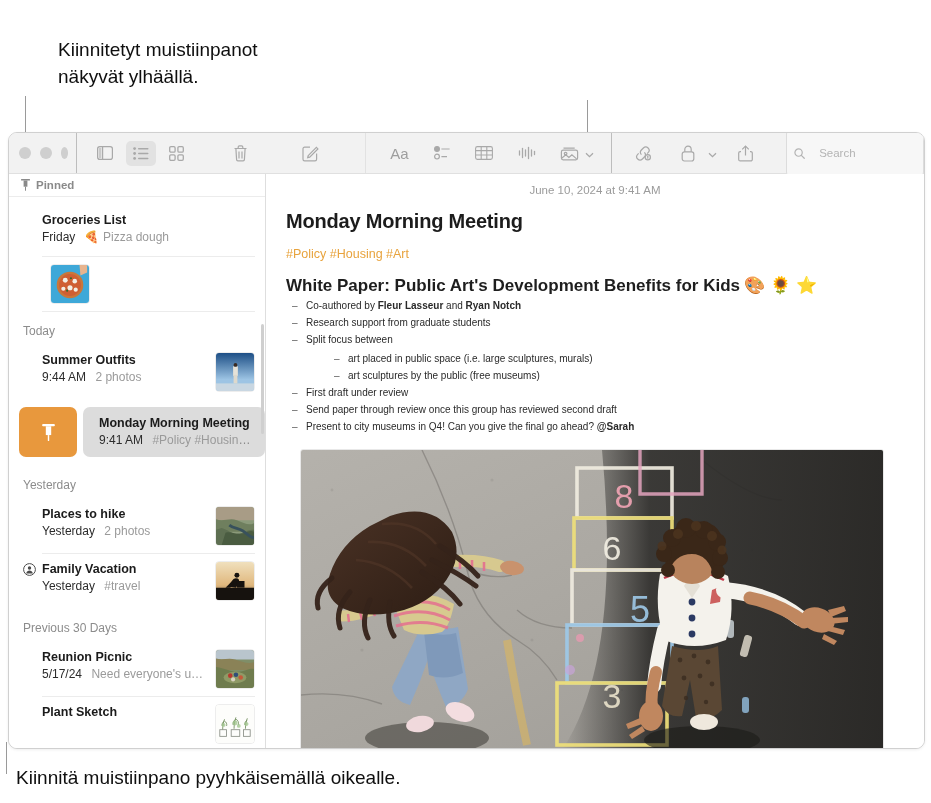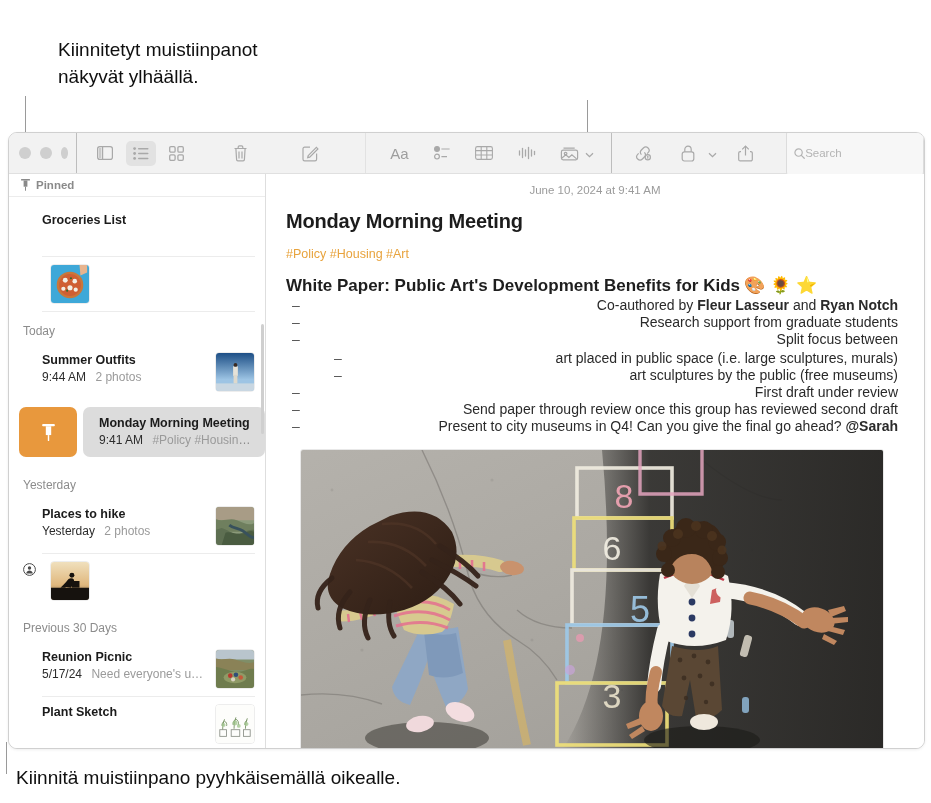--- a/index.html
+++ b/index.html
@@ -76,21 +76,21 @@
   .chev { width:10px; color:#a9a9a9; margin-left:-3px; }
 
   .searchbox {
     margin-left: 23px;
     width: 200px; height: 22px;
     border: 1px solid #dcdcdc;
     border-radius: 5px;
     background: #f7f7f7;
     display:flex; align-items:center;
     padding: 12px 7px;
-    gap: 0;
+    gap: 14px;
     color: #b4b4b4;
     font-size: 11.5px;
   }
 
   
   .body { display:flex; height: 574px; }
 
   
   .sidebar {
     width: 256px;
@@ -202,22 +202,22 @@
     font-size: 12.5px;
     color: #E8A33D;
   }
   .lead {
     margin-top: 16px;
     font-size: 17px; font-weight: 700; color:#1e1e1e;
     line-height: 18px;
   }
   ul.bul { list-style:none; margin: 2px 0 0 0; padding: 0; }
   ul.bul li {
-    font-size: 14px; color:#2a2a2a; line-height: 17px;
-    padding-left: 20px; position: relative; text-align: right;
+    font-size: 10px; color:#2a2a2a; line-height: 17px;
+    padding-left: 20px; position: relative;
   }
   ul.bul li::before {
     content: "–";
     position: absolute; left: 6px; color:#5a5a5a;
   }
   ul.bul ul.bul { margin-left: 22px; }
   ul.bul li b { font-weight: 700; }
 
   .photo-wrap {
     margin: 14px 14px 0 14px;
@@ -402,20 +402,24 @@
             <rect x="0" y="0" width="9" height="1.5" rx="0.6"></rect>
             <rect x="2.6" y="1.5" width="3.8" height="6.2"></rect>
             <rect x="4" y="7.6" width="1" height="4.2" rx="0.4"></rect>
           </svg>
           <span>Pinned</span>
         </div>
 
         <div class="note-row" style="margin-top:8px">
           <div class="note-main">
             <div class="note-title">Groceries List</div>
+            <div class="note-sub">
+              <span class="date">Friday</span>
+              <span class="snippet" style="margin-left:6px">🍕 Pizza dough</span>
+            </div>
           </div>
           <div class="divider"></div>
         </div>
 
         <div class="note-row">
           <div class="thumb">
             <svg viewBox="0 0 40 40" preserveAspectRatio="none">
               <rect width="40" height="40" fill="#3ea8d8"></rect>
               <circle cx="20" cy="21" r="14" fill="#c9773a"></circle>
               <circle cx="20" cy="21" r="11.5" fill="#cf5f33"></circle>
@@ -500,20 +504,27 @@
         </div>
 
         <div class="note-row">
           <span class="shared-icon">
             <svg width="13" height="13" viewBox="0 0 13 13" fill="none" stroke="currentColor" stroke-width="1">
               <circle cx="6.5" cy="6.5" r="5.9"></circle>
               <circle cx="6.5" cy="5" r="1.7" fill="currentColor" stroke="none"></circle>
               <path d="M3.2 10.4c.5-1.9 1.8-2.8 3.3-2.8s2.8.9 3.3 2.8" fill="currentColor" stroke="none"></path>
             </svg>
           </span>
+          <div class="note-main">
+            <div class="note-title">Family Vacation</div>
+            <div class="note-sub">
+              <span class="date">Yesterday</span>
+              <span class="snippet" style="margin-left:6px">#travel</span>
+            </div>
+          </div>
           <div class="thumb">
             <svg viewBox="0 0 40 40" preserveAspectRatio="none">
               <defs>
                   <linearGradient id="sun" x1="0" y1="0" x2="0" y2="1">
                 <stop offset="0%" stop-color="#f0e0bd"></stop>
                     <stop offset="60%" stop-color="#e0b87e"></stop>
                     <stop offset="100%" stop-color="#6d5a43"></stop>
               </linearGradient>
                 </defs>
               <rect width="40" height="40" fill="url(#sun)"></rect>

